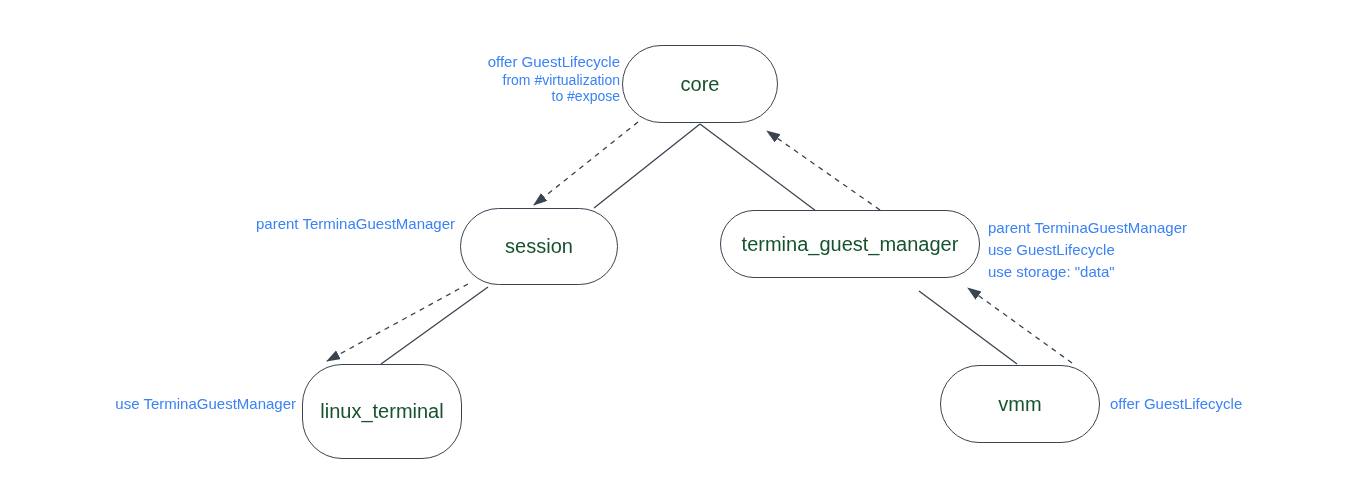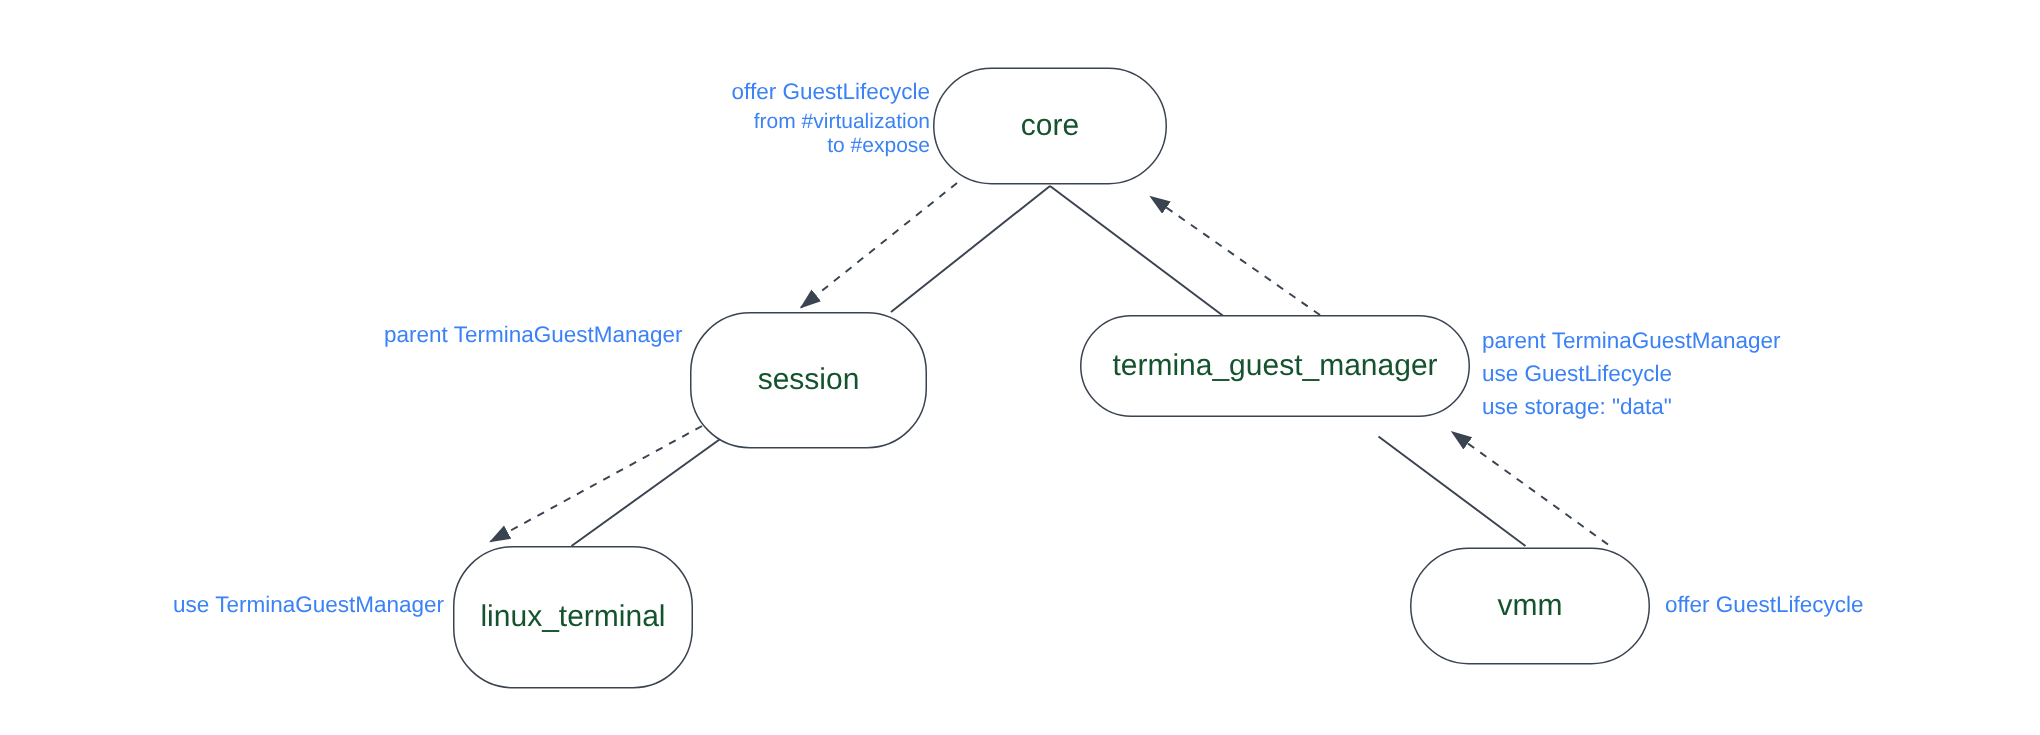--- a/index.html
+++ b/index.html
@@ -38,21 +38,21 @@
     border-radius: 40px;
     background: #ffffff;
     display: flex;
     align-items: center;
     justify-content: center;
     font-size: 20px;
     color: #14532d;
     white-space: nowrap;
   }
   .node-core            { left: 622px; top: 45px;  width: 156px; height: 78px; }
-  .node-session         { left: 460px; top: 208px; width: 158px; height: 91px; }
+  .node-session         { left: 460px; top: 208px; width: 158px; height: 77px; }
   .node-tgm             { left: 720px; top: 210px; width: 260px; height: 68px; }
   .node-linux-terminal  { left: 302px; top: 364px; width: 160px; height: 95px; }
   .node-vmm             { left: 940px; top: 365px; width: 160px; height: 78px; }
 
   .annotation {
     position: absolute;
     color: #3b82f6;
     font-size: 15px;
     line-height: 20px;
     white-space: nowrap;

